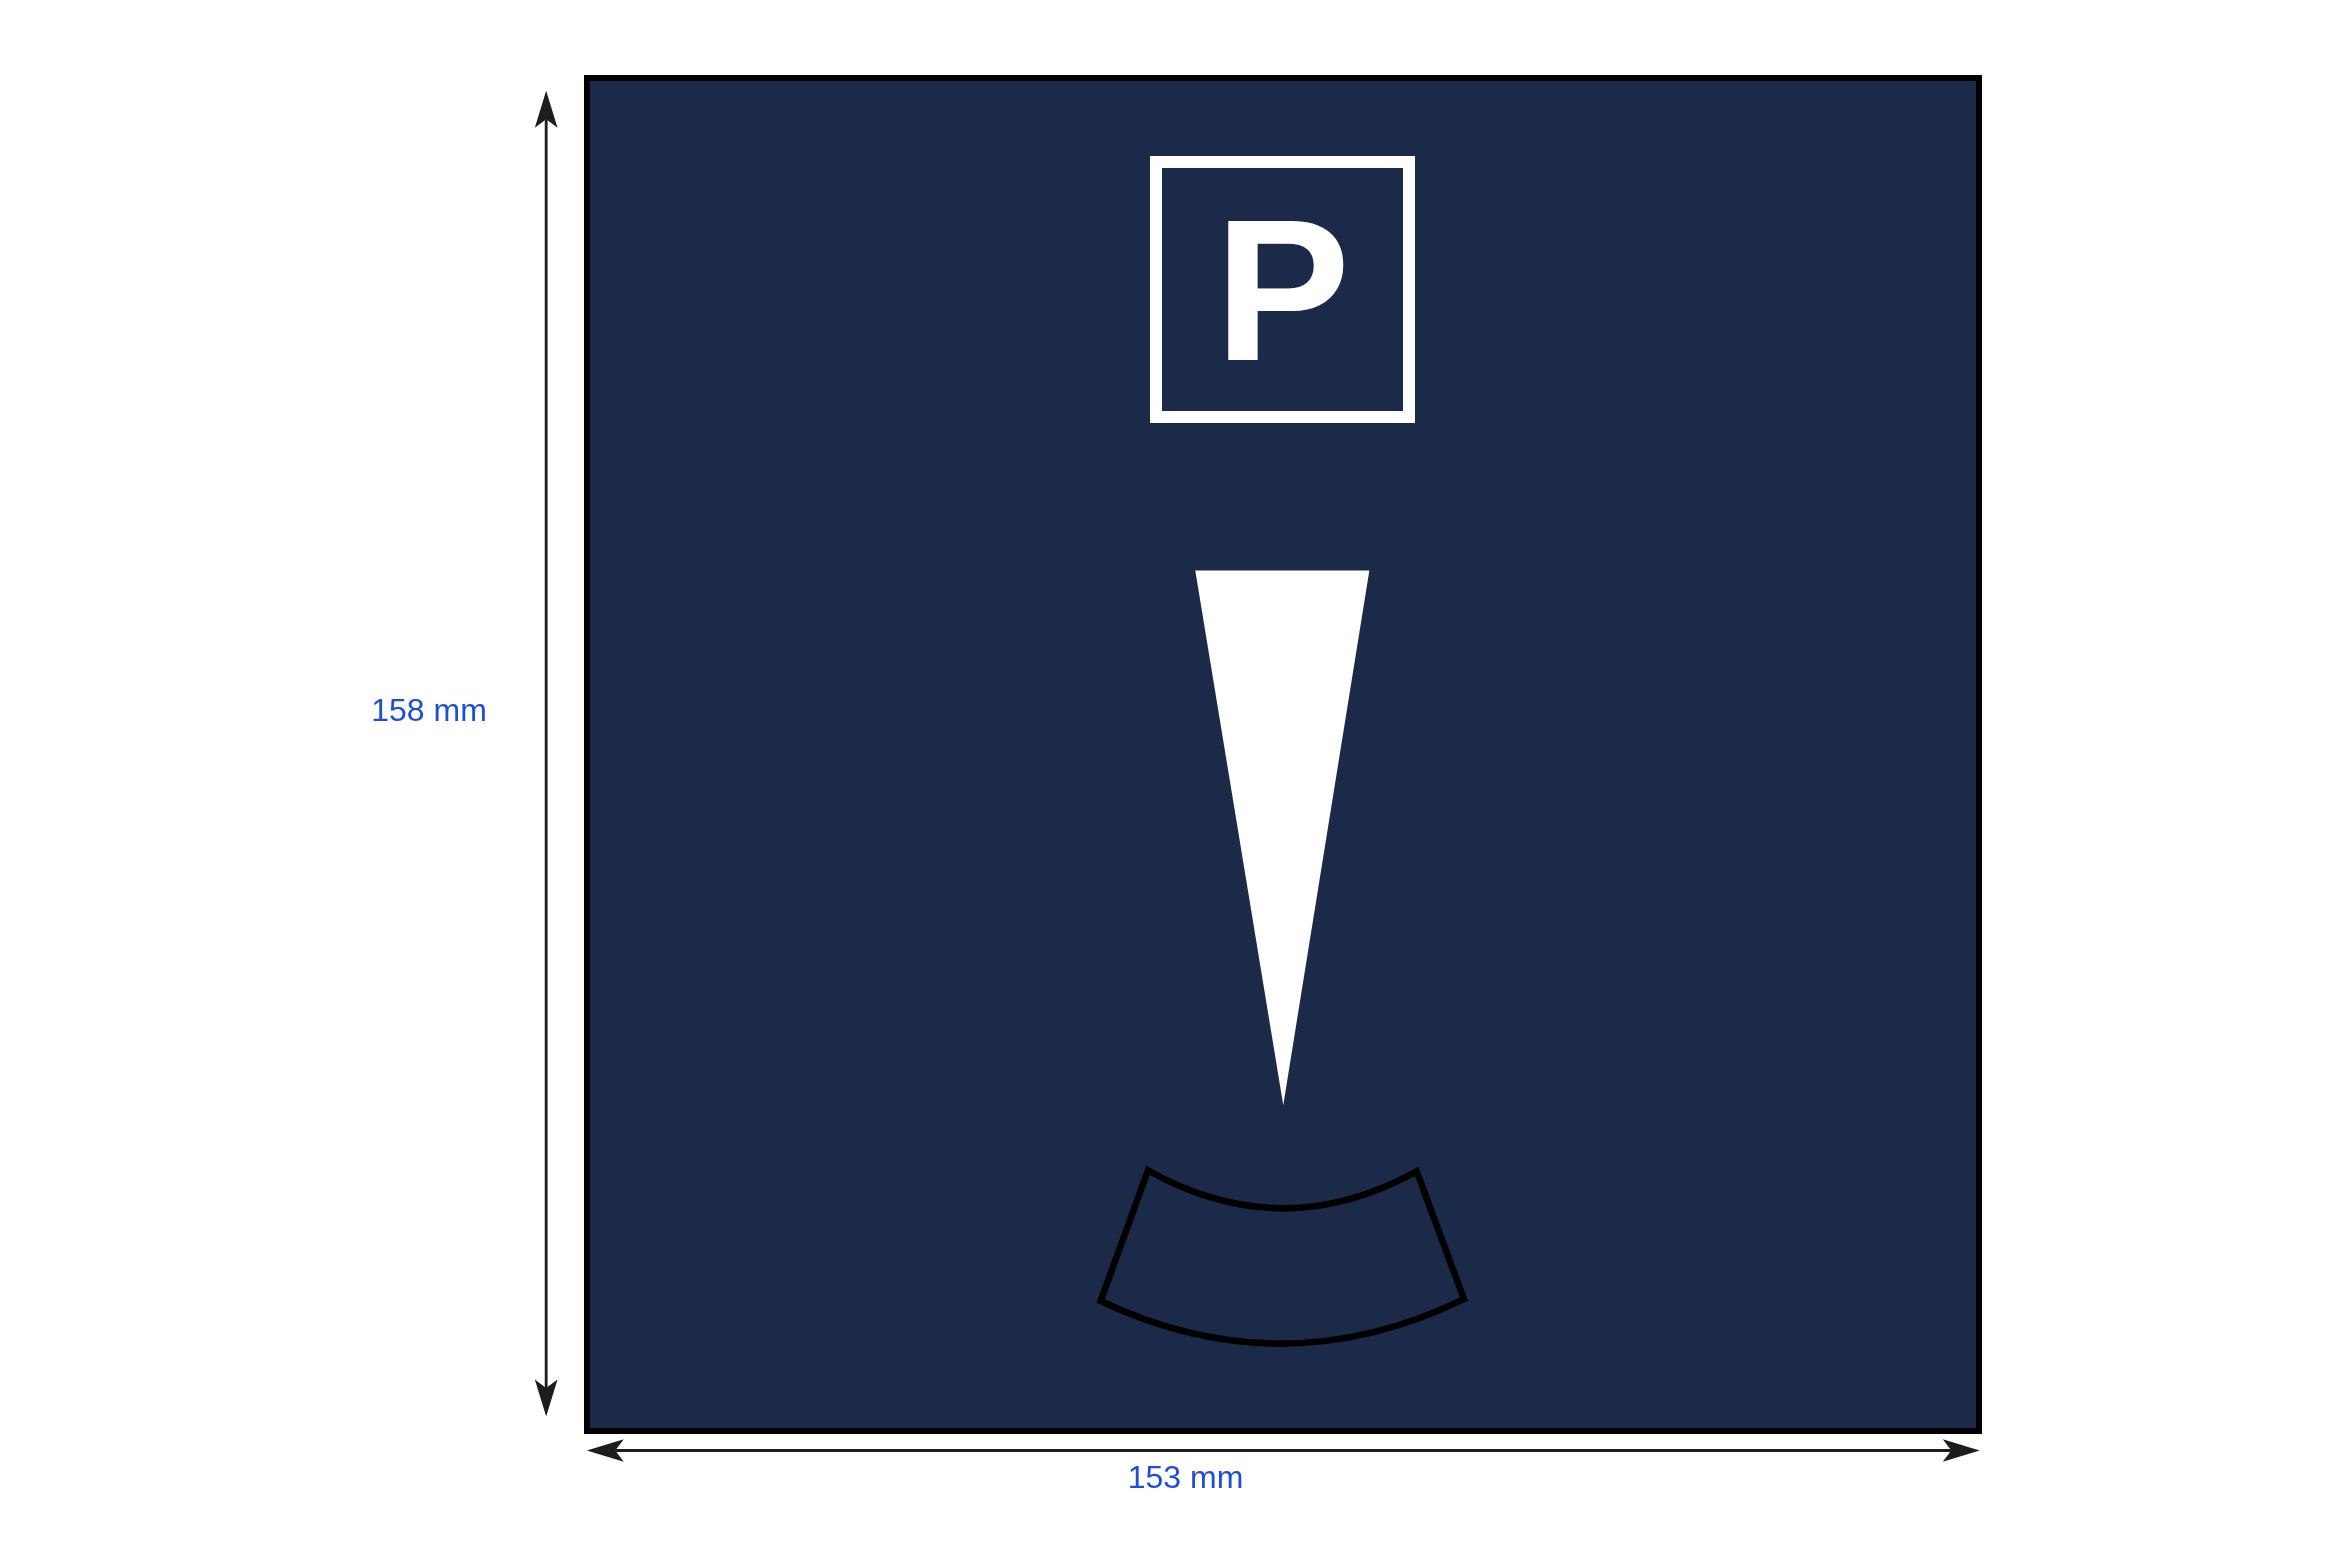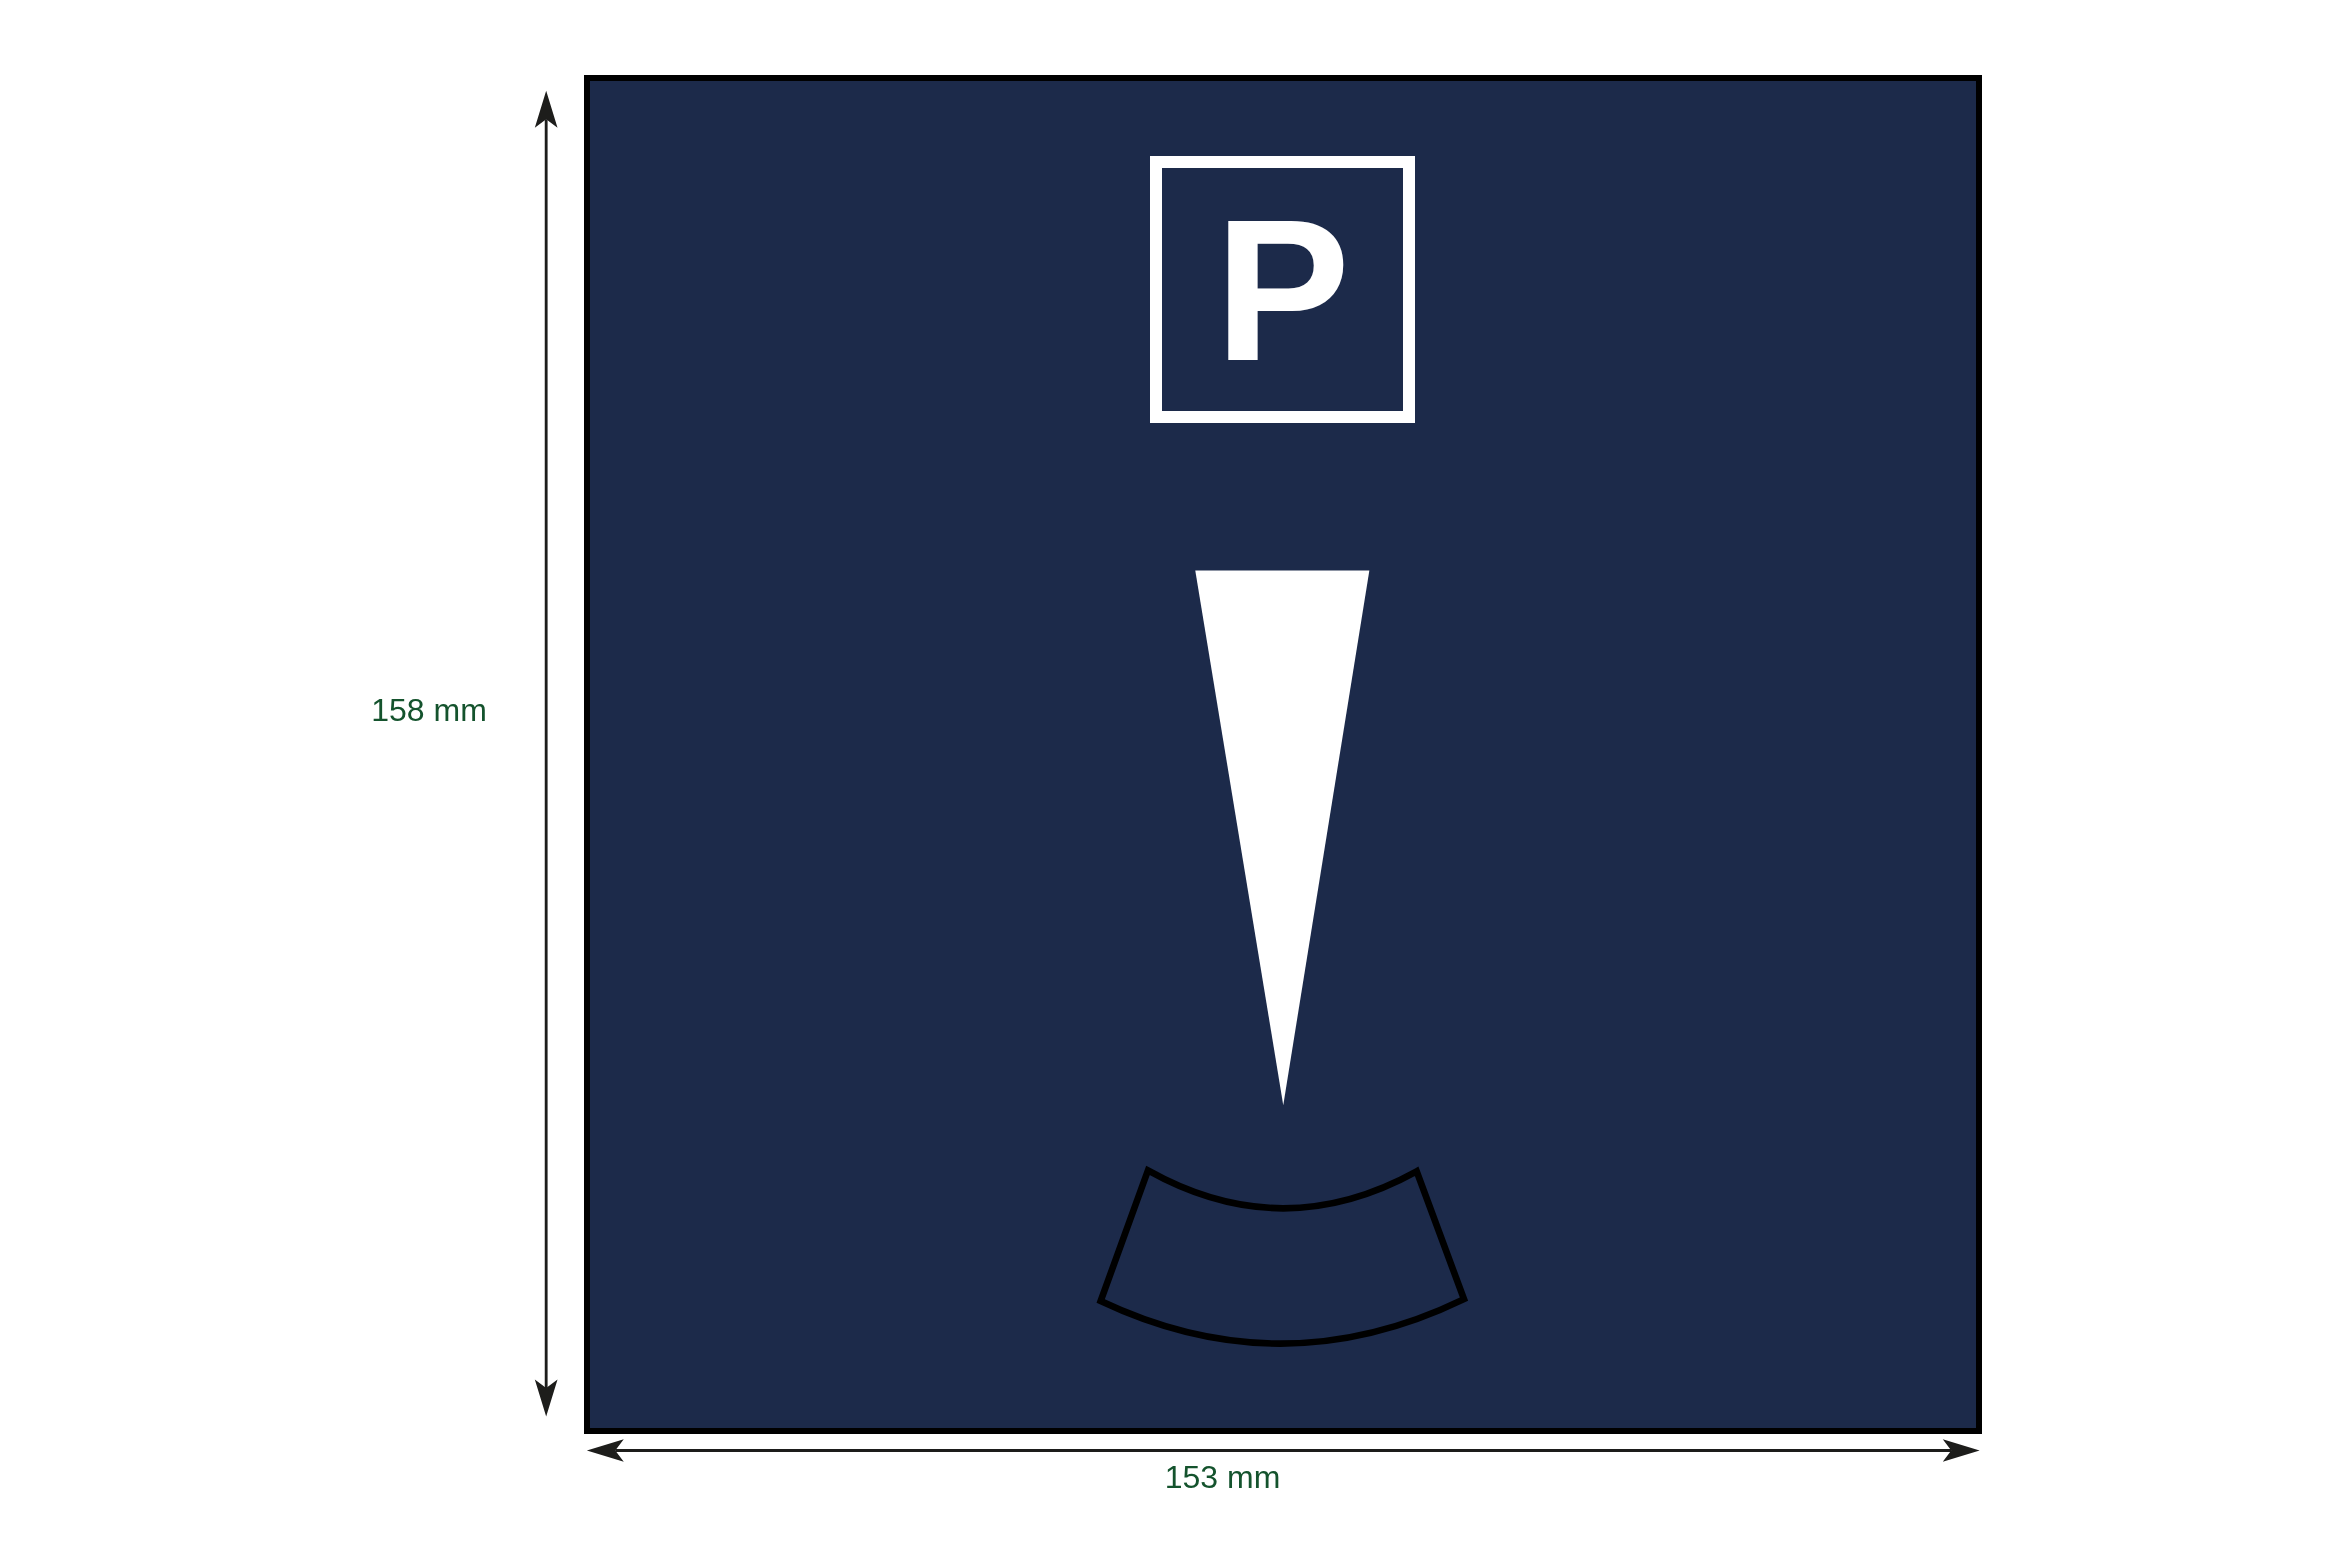--- a/index.html
+++ b/index.html
@@ -64,34 +64,34 @@
     align-items: center;
     justify-content: center;
     color: #ffffff;
     font-size: 87px;
     font-weight: 700;
     letter-spacing: 1.9px;
     white-space: nowrap;
   }
   .dim-label {
     position: absolute;
-    color: #14532d;
+    color: #1d4ed8;
     font-size: 32px;
     font-weight: 400;
     line-height: 42px;
     text-align: center;
   }
   .dim-label.height {
     left: 358px;
     top: 689px;
     width: 142px;
     height: 42px;
   }
   .dim-label.width {
-    left: 1128px;
+    left: 1091px;
     top: 1456px;
     width: 189px;
     height: 42px;
   }
 </style>
 </head>
 <body>
 
 <div class="stage">
 

